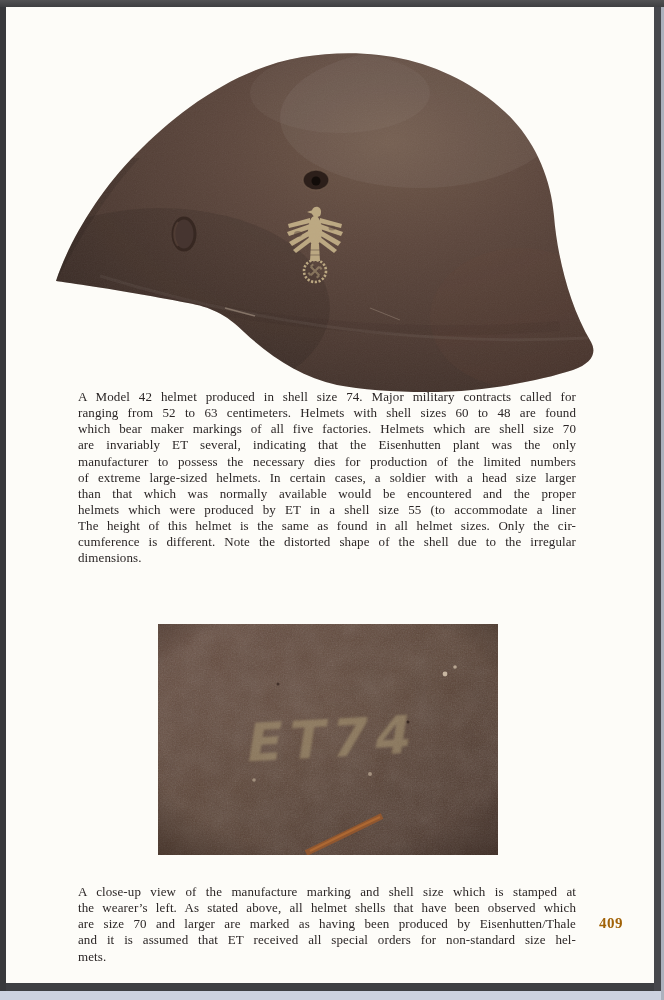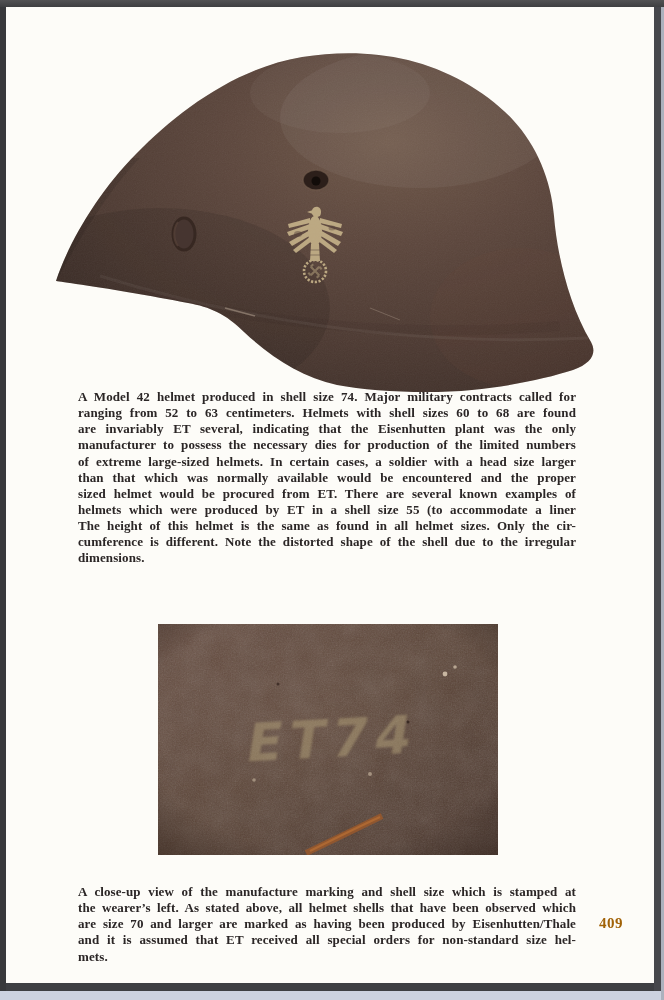--- a/index.html
+++ b/index.html
@@ -16,21 +16,21 @@
   #edge-bottom-dark{left:0;top:983px;width:661px;height:8px;background:#3e3f43;}
   #edge-bottom-light{left:0;top:991px;width:664px;height:9px;background:#ccd2e0;}
 
   
   #helmet-photo{position:absolute;left:40px;top:8px;width:570px;height:392px;}
   #stamp-photo{position:absolute;left:158px;top:624px;width:340px;height:231px;}
 
   
   .caption{
     position:absolute;left:78px;width:498px;
-    font-size:13px;font-weight:700;color:#2b2626;
+    font-size:13px;font-weight:400;color:#2b2626;
     letter-spacing:0.1px;
   }
   .cap-line{
     height:16.15px;line-height:16.15px;white-space:nowrap;
     text-align:justify;text-align-last:justify;
   }
   .cap-line:last-child{text-align-last:left;white-space:normal;}
   #caption-model42{top:389px;}
   #caption-stamp{top:884px;}
 
@@ -141,26 +141,26 @@
         <path d="M 29 61 L 32.5 61 M 29 73 L 25.5 73 M 23 67 L 23 63.5 M 35 67 L 35 70.5"></path>
       </g>
 
       <ellipse cx="12" cy="30" rx="4" ry="3" fill="#54403a" opacity="0.45"></ellipse>
       <ellipse cx="46" cy="24" rx="3.5" ry="2.5" fill="#54403a" opacity="0.4"></ellipse>
     </g>
   </svg>
 
   <div id="caption-model42" class="caption">
       <div class="cap-line">A Model 42 helmet produced in shell size 74. Major military contracts called for</div>
-      <div class="cap-line">ranging from 52 to 63 centimeters. Helmets with shell sizes 60 to 68 are found</div>
+      <div class="cap-line">ranging from 52 to 63 centimeters. Helmets with shell sizes 60 to 48 are found</div>
+      <div class="cap-line">which bear maker markings of all five factories. Helmets which are shell size 70</div>
       <div class="cap-line">are invariably ET several, indicating that the Eisenhutten plant was the only</div>
       <div class="cap-line">manufacturer to possess the necessary dies for production of the limited numbers</div>
       <div class="cap-line">of extreme large-sized helmets. In certain cases, a soldier with a head size larger</div>
       <div class="cap-line">than that which was normally available would be encountered and the proper</div>
-      <div class="cap-line">sized helmet would be procured from ET. There are several known examples of</div>
       <div class="cap-line">helmets which were produced by ET in a shell size 55 (to accommodate a liner</div>
       <div class="cap-line">The height of this helmet is the same as found in all helmet sizes. Only the cir-</div>
       <div class="cap-line">cumference is different. Note the distorted shape of the shell due to the irregular</div>
       <div class="cap-line">dimensions.</div>
     </div>
 
   <svg id="stamp-photo" viewBox="0 0 340 231" xmlns="http://www.w3.org/2000/svg">
     <defs>
       <linearGradient id="rustG" x1="0" y1="0" x2="1" y2="1">
         <stop offset="0" stop-color="#6e5346"></stop>

